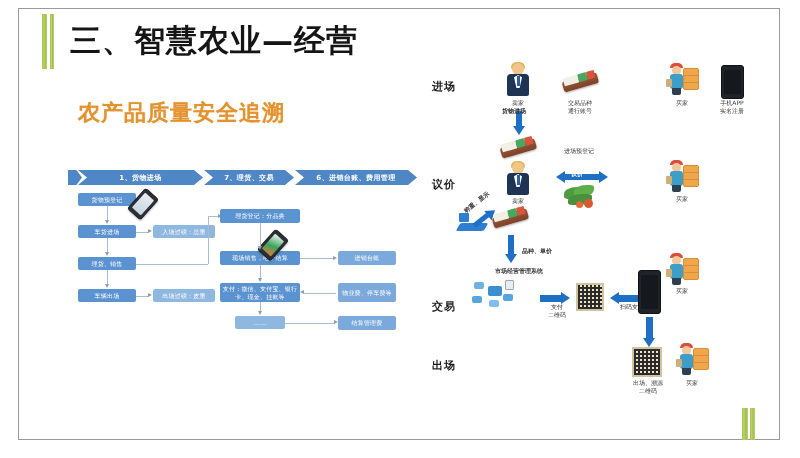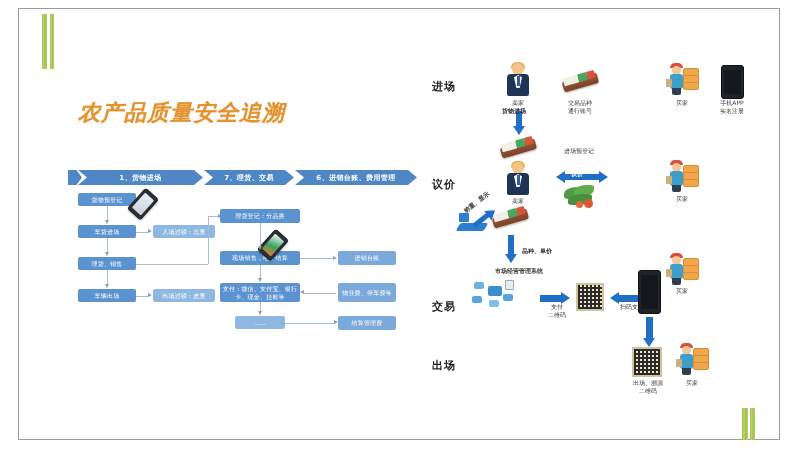--- a/index.html
+++ b/index.html
@@ -10,21 +10,21 @@
   
   .green-bar{position:absolute;background:linear-gradient(to right,#9fc04c 0%,#bcd46e 35%,#9ec04a 60%,#b9d26c 100%);}
   .gb1{left:42px;top:14px;width:5px;height:55px;}
   .gb2{left:50px;top:14px;width:4px;height:55px;}
   .gb3{left:742px;top:408px;width:6px;height:32px;}
   .gb4{left:750px;top:408px;width:5px;height:32px;}
 
   
   .page-title{position:absolute;left:70px;top:20px;font-size:31px;font-weight:bold;color:#151515;letter-spacing:1px;white-space:nowrap;}
   .sub-title{position:absolute;left:78px;top:98px;font-size:22px;font-weight:bold;color:#e3922e;letter-spacing:1px;white-space:nowrap;
-    text-shadow:0 0 1px rgba(227,146,46,.5);font-style:italic;}
+    text-shadow:0 0 1px rgba(227,146,46,.5);}
 
   
   .flow{position:absolute;left:68px;top:168px;width:355px;height:180px;}
   .chev{position:absolute;height:15px;color:#fff;font-size:7px;font-weight:bold;
         display:flex;align-items:center;justify-content:center;
         background:#4f86c6;
         clip-path:polygon(0 0,calc(100% - 9px) 0,100% 50%,calc(100% - 9px) 100%,0 100%,9px 50%);
         letter-spacing:.4px;white-space:nowrap;}
   .chev.c1{left:10px;top:2px;width:125px;}
   .chev.c2{left:136px;top:2px;width:90px;}
@@ -125,20 +125,21 @@
 
 <div id="slide">
 
   <div class="frame"></div>
 
   <div class="green-bar gb1"></div>
   <div class="green-bar gb2"></div>
   <div class="green-bar gb3"></div>
   <div class="green-bar gb4"></div>
 
+  <div class="page-title">三、智慧农业—经营</div>
   <div class="sub-title">农产品质量安全追溯</div>
 
   <div class="flow">
 
     <div class="chev-tip"></div>
     <div class="chev c1">1、货物进场</div>
     <div class="chev c2">7、理货、交易</div>
     <div class="chev c3">6、进销台账、费用管理</div>
 
     <div class="node" style="left:10px;top:25px;width:58px;height:13px;">货物预登记</div>

